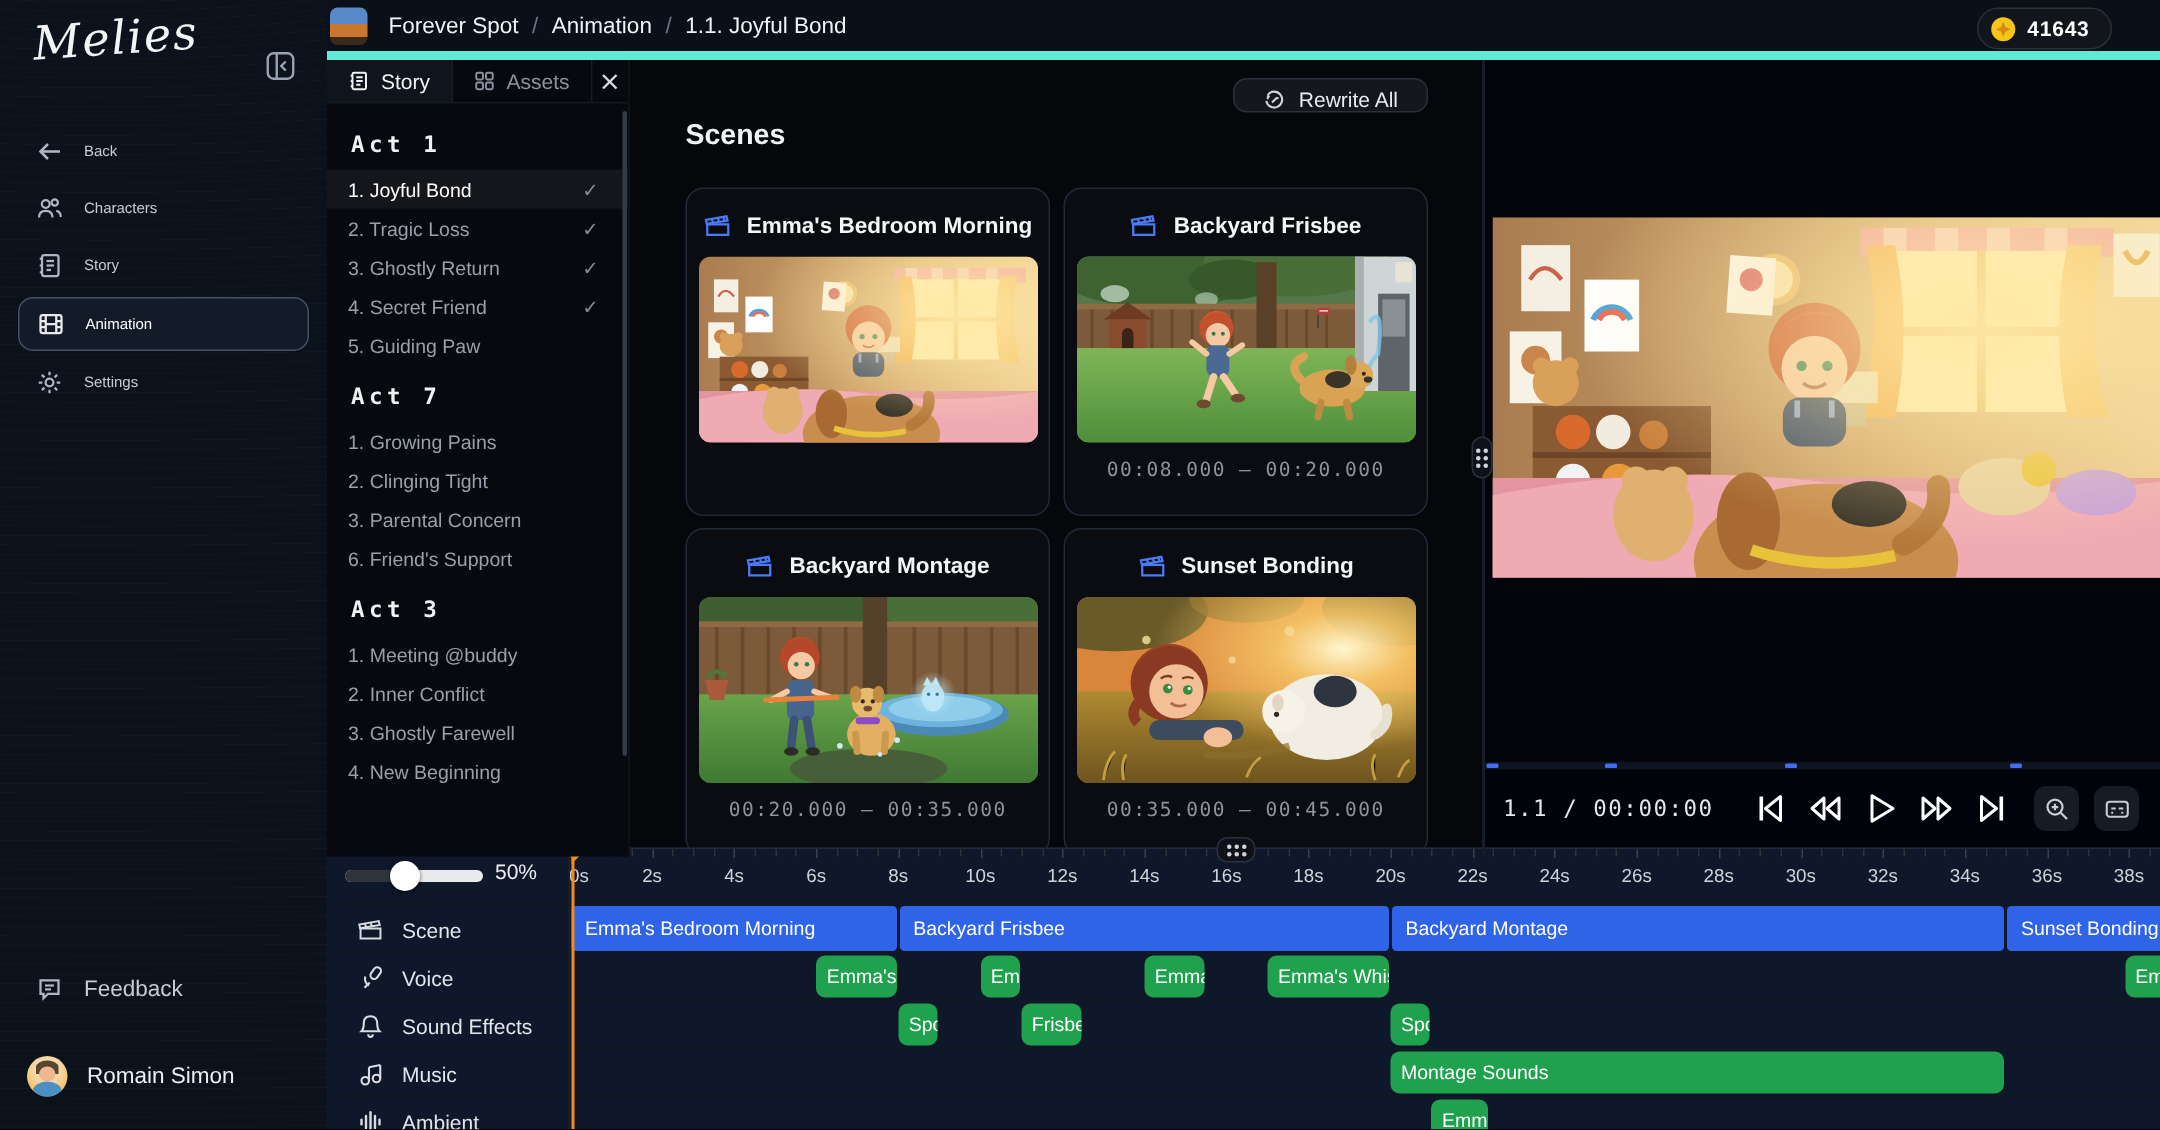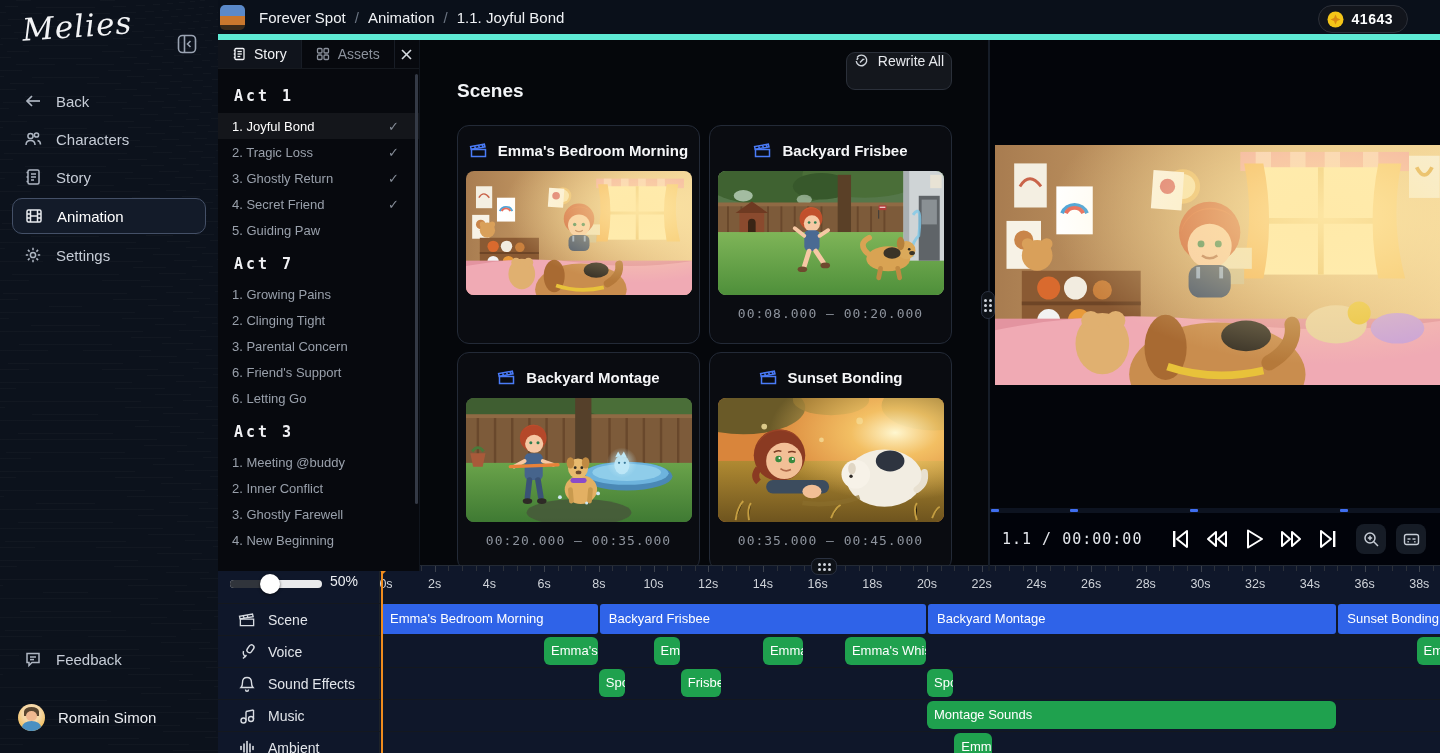--- a/index.html
+++ b/index.html
@@ -6,21 +6,21 @@
   html,body { background:#000; }
   body { font-family:"Liberation Sans", sans-serif; color:#e8eaee; }
   .stage { position:relative; width:1440px; height:753px; overflow:hidden; background:#05070b; }
 
   
   .sidebar { position:absolute; left:0; top:0; width:218px; height:753px; background:#0c121c; z-index:5;
     background-image:repeating-radial-gradient(ellipse 900px 220px at 30% -10%, rgba(255,255,255,0.022) 0 2px, transparent 2px 26px); }
   .logo { position:absolute; left:22px; top:8px; font-family:"DejaVu Serif", serif; font-style:italic; font-size:31px; color:#f3f4f6; letter-spacing:1px; transform:rotate(-4deg); }
   .collapse-btn { position:absolute; left:176px; top:33px; width:22px; height:22px; color:#9aa3b2; cursor:pointer; }
   .nav { position:absolute; left:0; top:80px; width:218px; }
-  .nav-item { position:relative; display:flex; align-items:center; height:34px; margin:4px 12px; padding:0 12px; border-radius:10px; color:#c6ccd6; font-size:15px; cursor:pointer; }
+  .nav-item { position:relative; display:flex; align-items:center; height:34px; margin:4px 12px; padding:0 12px; border-radius:10px; color:#c6ccd6; font-size:10px; cursor:pointer; }
   .nav-item .ic { width:18px; height:18px; margin-right:14px; flex:0 0 18px; color:#aeb6c2; }
   .nav-item.active { background:#131b29; border:1px solid #445067; color:#fff; height:36px; }
   .nav-item.active .ic { color:#e8eaee; }
   .sidebar-footer { position:absolute; left:0; bottom:0; width:218px; }
   .feedback { display:flex; align-items:center; height:34px; margin:4px 12px 28px; padding:0 12px; color:#c6ccd6; font-size:15px; cursor:pointer; }
   .feedback .ic { width:18px; height:18px; margin-right:14px; color:#aeb6c2; }
   .user-row { display:flex; align-items:center; margin:0 12px 22px; padding:0 6px; cursor:pointer; }
   .avatar { width:27px; height:27px; border-radius:50%; background:radial-gradient(circle at 50% 35%, #f6d8a8 0 40%, #f2c268 70%); position:relative; overflow:hidden; margin-right:13px; flex:0 0 27px; }
   .avatar .hair { position:absolute; left:6px; top:3px; width:15px; height:9px; border-radius:50% 50% 0 0; background:#5a4630; }
   .avatar .face { position:absolute; left:8px; top:7px; width:11px; height:10px; border-radius:50%; background:#f0b890; }
@@ -45,21 +45,21 @@
   .acts { padding-top:6px; }
   .act-header { font-family:"DejaVu Sans Mono", monospace; font-weight:bold; font-size:15px; letter-spacing:3px; color:#f0f1f4; margin:12px 0 8px 16px; }
   .act-item { position:relative; display:flex; align-items:center; height:26px; padding-left:14px; font-size:13px; color:#99a0ab; cursor:pointer; }
   .act-item.active { background:rgba(255,255,255,0.055); color:#fff; }
   .act-item .check { position:absolute; right:20px; color:#858c97; font-size:13px; }
   .panel-scrollbar { position:absolute; right:1px; top:34px; width:3px; height:430px; border-radius:2px; background:#343a46; }
 
   
   .scenes-area { position:absolute; left:420px; top:40px; width:568px; height:531px; background:#05070b; overflow:hidden; }
   .scenes-heading { position:absolute; left:37px; top:40px; font-size:19px; font-weight:bold; color:#f2f4f7; }
-  .rewrite-btn { position:absolute; right:36px; top:12px; height:38px; display:flex; align-items:flex-start; gap:9px; padding:0 7px; background:#14171d; border:1px solid #2b303a; border-radius:9px; font-size:14px; color:#e8eaee; cursor:pointer; }
+  .rewrite-btn { position:absolute; right:36px; top:12px; height:23px; display:flex; align-items:flex-end; gap:9px; padding:0 19px; background:#14171d; border:1px solid #2b303a; border-radius:9px; font-size:14px; color:#e8eaee; cursor:pointer; }
   .rewrite-btn .ic { width:15px; height:15px; color:#cfd4db; }
   .card { position:absolute; width:243px; height:219px; background:#0a0c11; border:1px solid #232a37; border-radius:12px; overflow:hidden; cursor:pointer; }
   .card-head { display:flex; align-items:center; justify-content:center; gap:10px; height:44px; padding-top:4px; }
   .card-title { font-size:15px; font-weight:bold; color:#f5f6f8; }
   .clapper { width:19px; height:17px; color:#4a7bf7; flex:0 0 19px; }
   .thumb { display:block; width:226px; height:124px; margin:1px auto 0; border-radius:8px; }
   .card-time { margin-top:11px; text-align:center; font-family:"DejaVu Sans Mono", monospace; font-size:13px; letter-spacing:1px; color:#8d939d; }
   .card.c1 { left:37px; top:85px; } .card.c2 { left:289px; top:85px; }
   .card.c3 { left:37px; top:312px; } .card.c4 { left:289px; top:312px; }
 
@@ -291,23 +291,20 @@
           <span>1. Growing Pains</span>
         </div>
         <div class="act-item">
           <span>2. Clinging Tight</span>
         </div>
         <div class="act-item">
           <span>3. Parental Concern</span>
         </div>
         <div class="act-item">
           <span>6. Friend's Support</span>
-        </div>
-        <div class="act-item">
-          <span>6. Letting Go</span>
         </div>
         <div class="act-header">Act 3</div>
         <div class="act-item">
           <span>1. Meeting @buddy</span>
         </div>
         <div class="act-item">
           <span>2. Inner Conflict</span>
         </div>
         <div class="act-item">
           <span>3. Ghostly Farewell</span>

